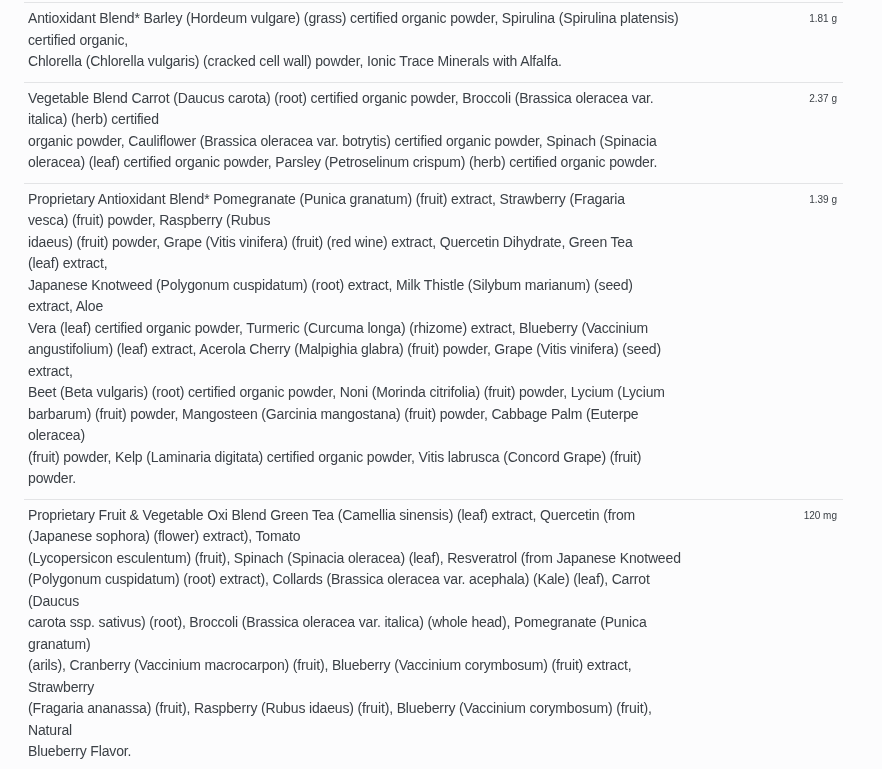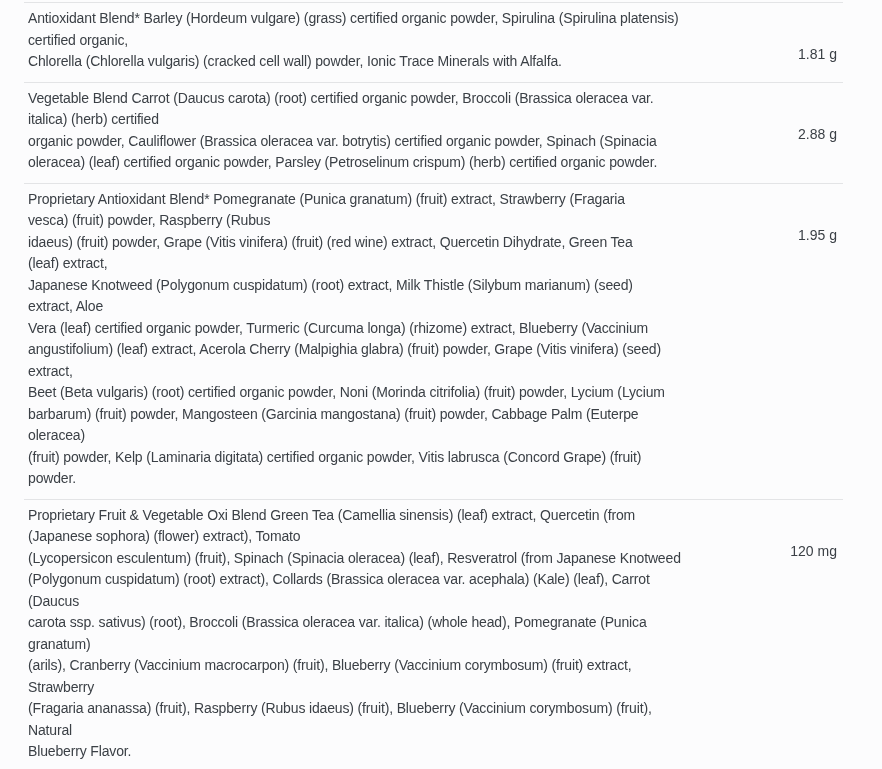--- a/index.html
+++ b/index.html
@@ -31,62 +31,61 @@
     width: 745px;
     font-size: 14px;
     line-height: 21.5px;
     letter-spacing: -0.15px;
     white-space: pre-line;
   }
   .ingredient-amount {
     flex: 1;
     text-align: right;
     padding-right: 6px;
-    font-size: 14px;
+    font-size: 10px;
     line-height: 21.5px;
     white-space: nowrap;
-    margin-top: 36px;
   }
 </style>
 </head>
 <body>
 
 <div class="ingredients-table">
 
   <div class="ingredient-row">
     <div class="ingredient-desc">Antioxidant Blend* Barley (Hordeum vulgare) (grass) certified organic powder, Spirulina (Spirulina platensis)
 certified organic,
 Chlorella (Chlorella vulgaris) (cracked cell wall) powder, Ionic Trace Minerals with Alfalfa.</div>
     <div class="ingredient-amount">1.81 g</div>
   </div>
 
   <div class="ingredient-row">
     <div class="ingredient-desc">Vegetable Blend Carrot (Daucus carota) (root) certified organic powder, Broccoli (Brassica oleracea var.
 italica) (herb) certified
 organic powder, Cauliflower (Brassica oleracea var. botrytis) certified organic powder, Spinach (Spinacia
 oleracea) (leaf) certified organic powder, Parsley (Petroselinum crispum) (herb) certified organic powder.</div>
-    <div class="ingredient-amount">2.88 g</div>
+    <div class="ingredient-amount">2.37 g</div>
   </div>
 
   <div class="ingredient-row">
     <div class="ingredient-desc">Proprietary Antioxidant Blend* Pomegranate (Punica granatum) (fruit) extract, Strawberry (Fragaria
 vesca) (fruit) powder, Raspberry (Rubus
 idaeus) (fruit) powder, Grape (Vitis vinifera) (fruit) (red wine) extract, Quercetin Dihydrate, Green Tea
 (leaf) extract,
 Japanese Knotweed (Polygonum cuspidatum) (root) extract, Milk Thistle (Silybum marianum) (seed)
 extract, Aloe
 Vera (leaf) certified organic powder, Turmeric (Curcuma longa) (rhizome) extract, Blueberry (Vaccinium
 angustifolium) (leaf) extract, Acerola Cherry (Malpighia glabra) (fruit) powder, Grape (Vitis vinifera) (seed)
 extract,
 Beet (Beta vulgaris) (root) certified organic powder, Noni (Morinda citrifolia) (fruit) powder, Lycium (Lycium
 barbarum) (fruit) powder, Mangosteen (Garcinia mangostana) (fruit) powder, Cabbage Palm (Euterpe
 oleracea)
 (fruit) powder, Kelp (Laminaria digitata) certified organic powder, Vitis labrusca (Concord Grape) (fruit)
 powder.</div>
-    <div class="ingredient-amount">1.95 g</div>
+    <div class="ingredient-amount">1.39 g</div>
   </div>
 
   <div class="ingredient-row">
     <div class="ingredient-desc">Proprietary Fruit &amp; Vegetable Oxi Blend Green Tea (Camellia sinensis) (leaf) extract, Quercetin (from
 (Japanese sophora) (flower) extract), Tomato
 (Lycopersicon esculentum) (fruit), Spinach (Spinacia oleracea) (leaf), Resveratrol (from Japanese Knotweed
 (Polygonum cuspidatum) (root) extract), Collards (Brassica oleracea var. acephala) (Kale) (leaf), Carrot
 (Daucus
 carota ssp. sativus) (root), Broccoli (Brassica oleracea var. italica) (whole head), Pomegranate (Punica
 granatum)

